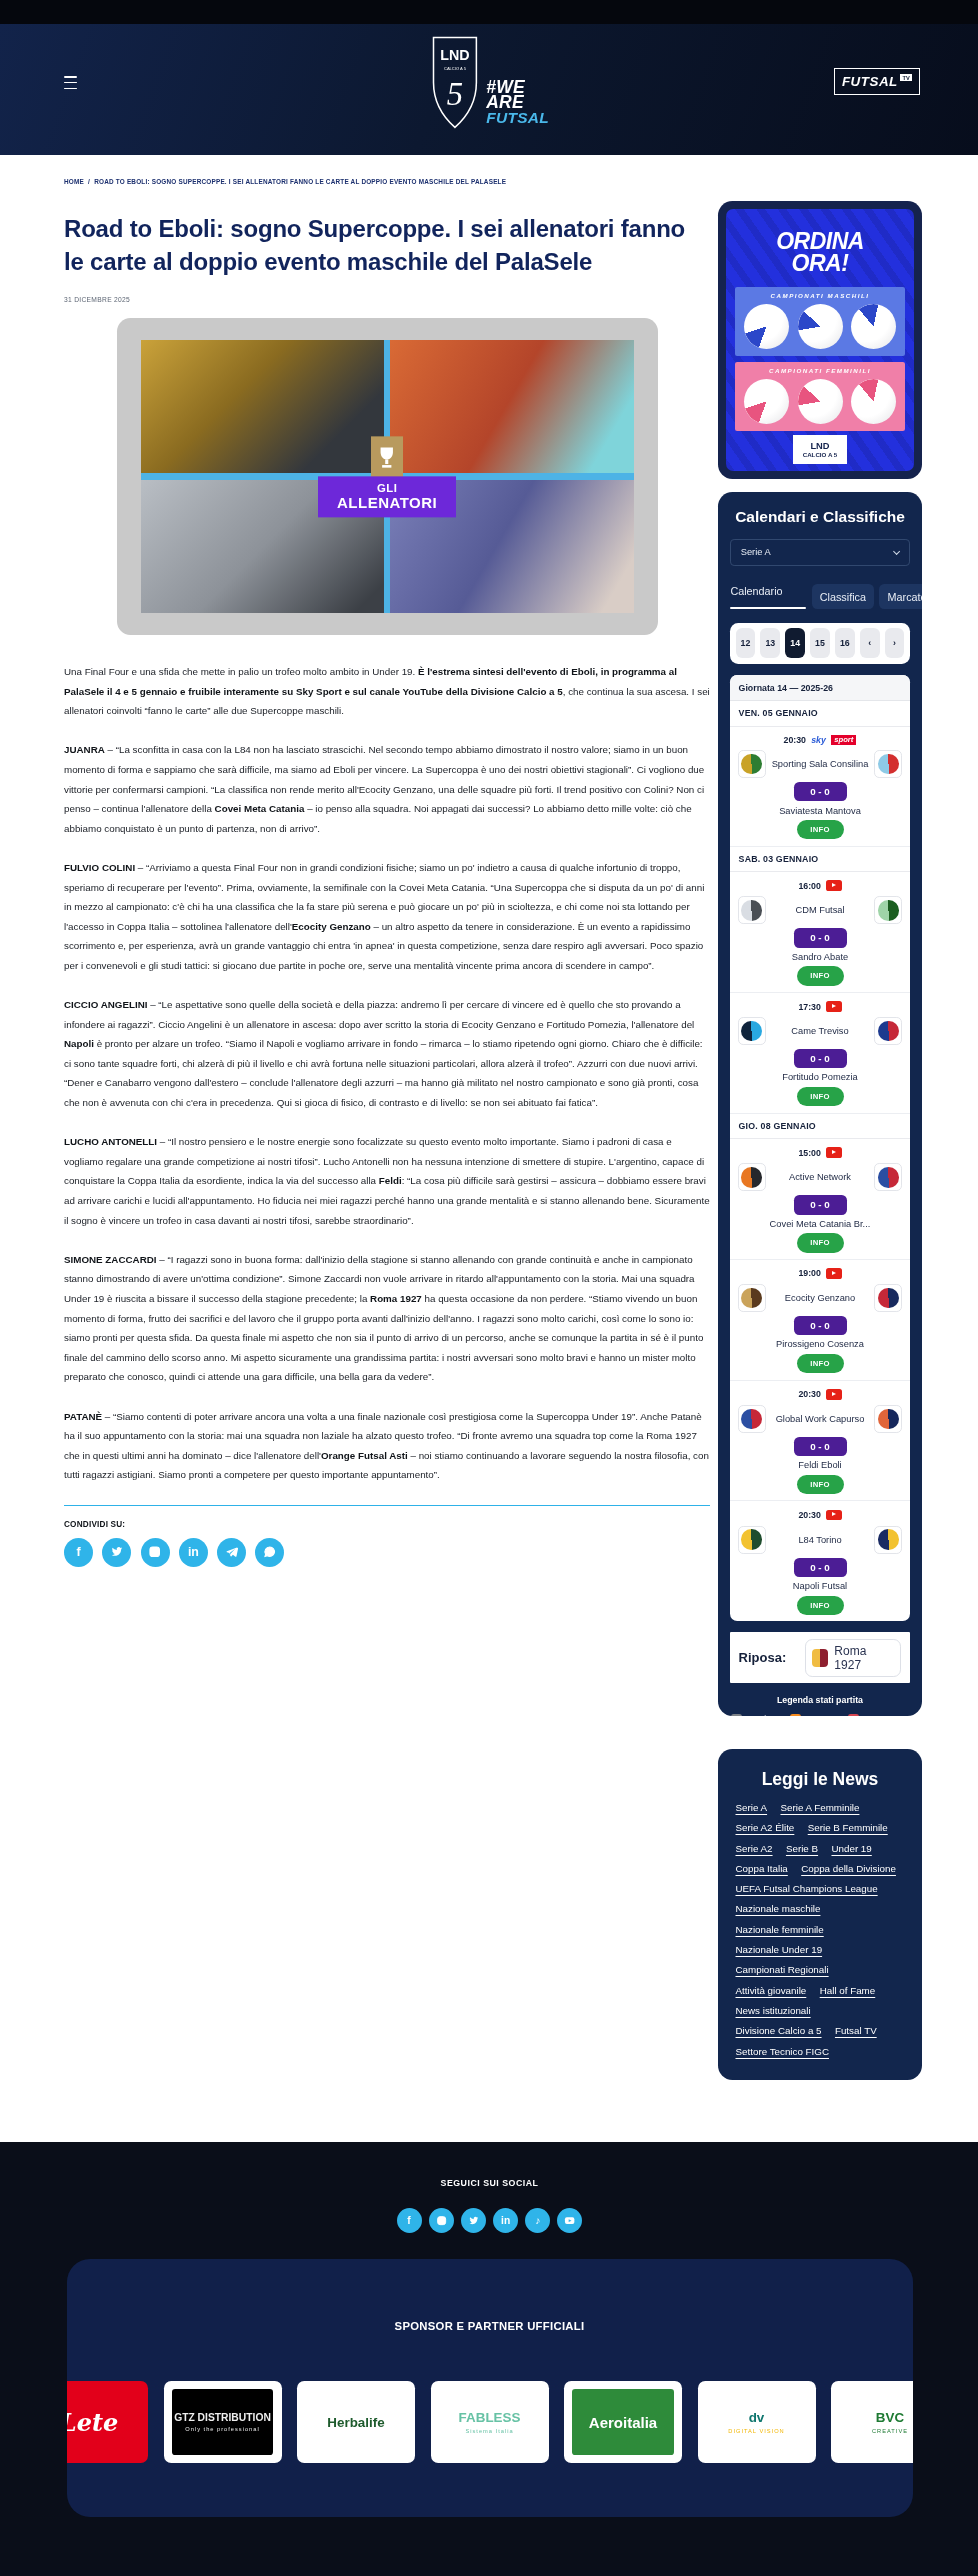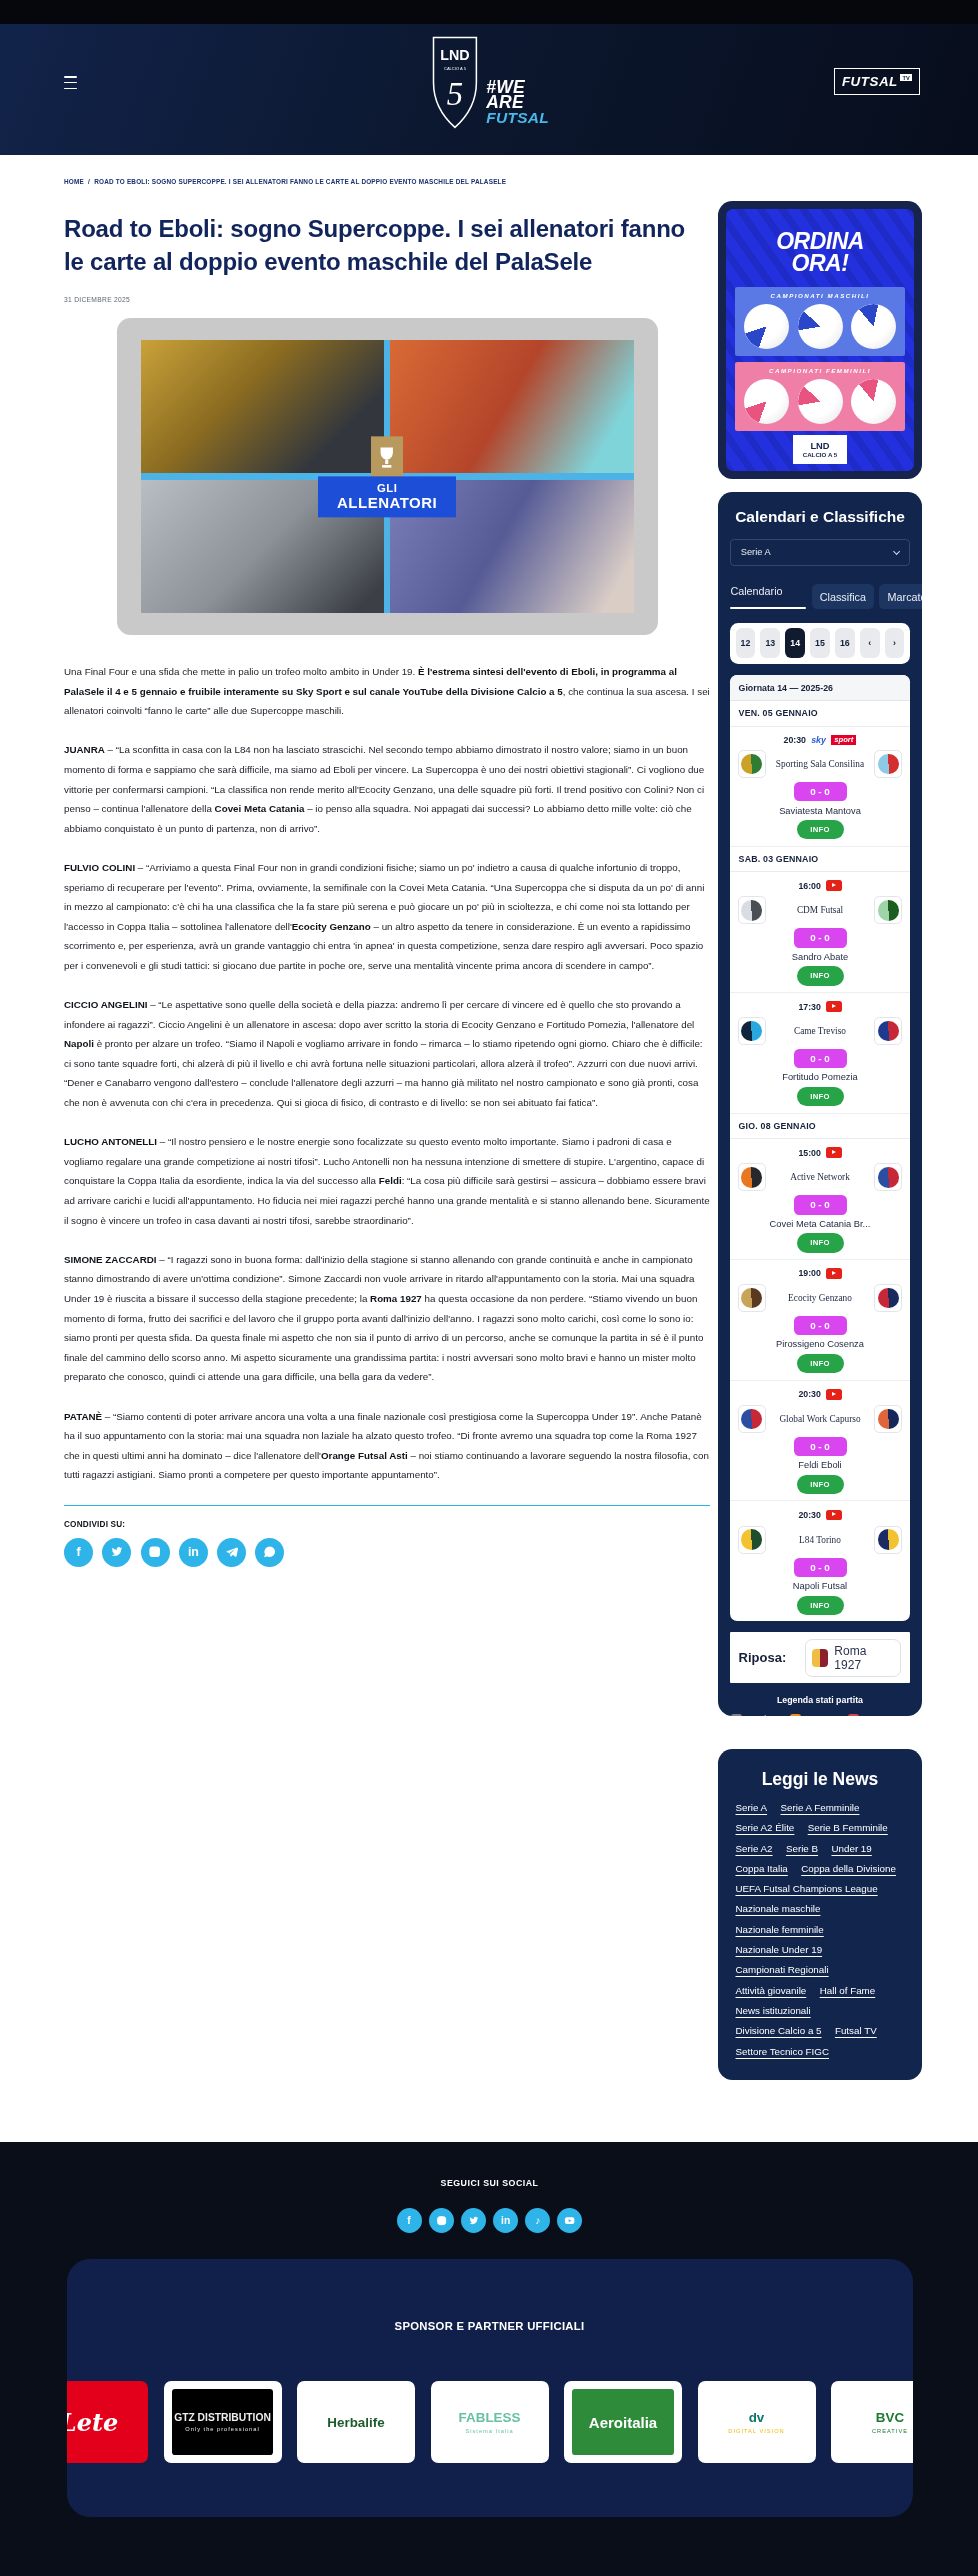--- a/index.html
+++ b/index.html
@@ -35,21 +35,21 @@
   
   .hero { margin:15.5px auto 0 auto; width:541px; height:317px; background:#c9c9c9; border-radius:13.4px; padding:21.6px 24px; position:relative; }
   .collage { width:100%; height:100%; background:#4db3e6; position:relative; display:grid; grid-template-columns:1fr 1fr; grid-template-rows:1fr 1fr; gap:6.2px; }
   .q { width:100%; height:100%; }
   .q1 { background:linear-gradient(135deg,#caa23a 0%,#8a6b20 40%,#33373d 78%); }
   .q2 { background:linear-gradient(120deg,#d96a35 0%,#b4452a 48%,#7fd4da 86%); }
   .q3 { background:linear-gradient(135deg,#b9bec4 0%,#8d9299 50%,#3c4046 92%); }
   .q4 { background:linear-gradient(120deg,#7a7fb8 0%,#565b96 45%,#d9cdc6 90%); }
   .badge { position:absolute; left:50%; top:50%; transform:translate(-50%,-50%); text-align:center; }
   .badge .cup { width:32px; height:43px; background:#b89a5e; margin:0 auto; display:flex; align-items:center; justify-content:center; }
-  .badge .ribbon { margin-top:-2.1px; width:138px; background:#1d4ed8; color:#fff; font-weight:bold; padding:5.2px 3.1px 6.2px 3.1px; }
+  .badge .ribbon { margin-top:-2.1px; width:138px; background:#6d28d9; color:#fff; font-weight:bold; padding:5.2px 3.1px 6.2px 3.1px; }
   .badge .ribbon .r1 { font-size:11.3px; letter-spacing:0.5px; }
   .badge .ribbon .r2 { font-size:15px; letter-spacing:0.5px; }
 
   
   .body-text { margin-top:27px; }
   .body-text p { font-size:9.8px; line-height:19.6px; color:#20242b; margin-bottom:19.6px; }
   .body-text strong { font-weight:bold; color:#101419; }
 
   .share-div { height:1.5px; background:#2eb2e8; margin-top:5.2px; }
   .share-label { margin-top:14.4px; font-size:8.2px; font-weight:bold; color:#101419; letter-spacing:0.2px; }
@@ -94,22 +94,22 @@
   .match { padding:5.2px 7.2px 5.2px 7.2px; border-bottom:0.5px solid #eceef2; text-align:center; }
   .match:last-child { border-bottom:none; }
   .m-time { display:flex; justify-content:center; align-items:center; gap:5.2px; font-weight:bold; font-size:8.8px; padding:3.1px 0; }
   .sky { color:#2a5bd7; font-style:italic; font-weight:bold; font-size:8.8px; }
   .skysport { background:#e4002b; color:#fff; font-style:italic; font-weight:bold; font-size:7.7px; padding:0.5px 3.1px; }
   .yt-tag { width:15.5px; height:10.8px; background:#e62117; border-radius:2.6px; position:relative; display:inline-block; }
   .yt-tag:after { content:""; position:absolute; left:5.7px; top:2.8px; border-left:4.6px solid #fff; border-top:2.6px solid transparent; border-bottom:2.6px solid transparent; }
   .m-row { display:flex; align-items:center; justify-content:space-between; margin-top:2.1px; }
   .crest { width:28px; height:28px; border:0.5px solid #e3e5ea; border-radius:5.2px; background:#fff; display:flex; align-items:center; justify-content:center; }
   .crest i { width:20.6px; height:20.6px; border-radius:50%; display:block; }
-  .m-name { font-size:9.3px; color:#1d2742; flex:1; padding:0 3.1px;font-family:Liberation Serif, serif; }
-  .score { margin:4.1px auto 0 auto; width:53px; background:#d946ef; color:#fff; font-weight:bold; font-size:9.8px; border-radius:5.2px; padding:4.1px 0; }
+  .m-name { font-size:9.3px; color:#1d2742; flex:1; padding:0 3.1px; }
+  .score { margin:4.1px auto 0 auto; width:53px; background:#4c1d95; color:#fff; font-weight:bold; font-size:9.8px; border-radius:5.2px; padding:4.1px 0; }
   .m-away { margin-top:4.1px; font-size:9.3px; color:#1d2742; }
   .info-btn { margin:4.6px auto 1px auto; width:47px; background:#27a348; color:#fff; font-weight:bold; font-size:7.7px; letter-spacing:0.3px; border-radius:10.3px; padding:5.2px 0; cursor:pointer; }
 
   .riposa { margin-top:11.3px; background:#fff; border-radius:1px; padding:6.2px 8.2px; display:flex; align-items:center; gap:19px; color:#15203a; }
   .riposa .rl { font-size:13px; font-weight:bold; }
   .riposa .pill { border:0.5px solid #dde0e7; border-radius:7.2px; padding:4.1px 10.3px 4.1px 6.2px; display:flex; align-items:center; gap:6.2px; font-size:12px; color:#2a3350; }
   .riposa .pill i { width:17.5px; height:17.5px; border-radius:4.1px; background:conic-gradient(#8e1f2f 0 50%, #f0bc42 50% 100%); }
   .legend { margin-top:12.4px; }
   .legend h3 { text-align:center; font-size:8.8px; font-weight:bold; }
   .leg-items { margin:8.2px 1px 0 1px; display:flex; flex-wrap:wrap; row-gap:8.2px; }

